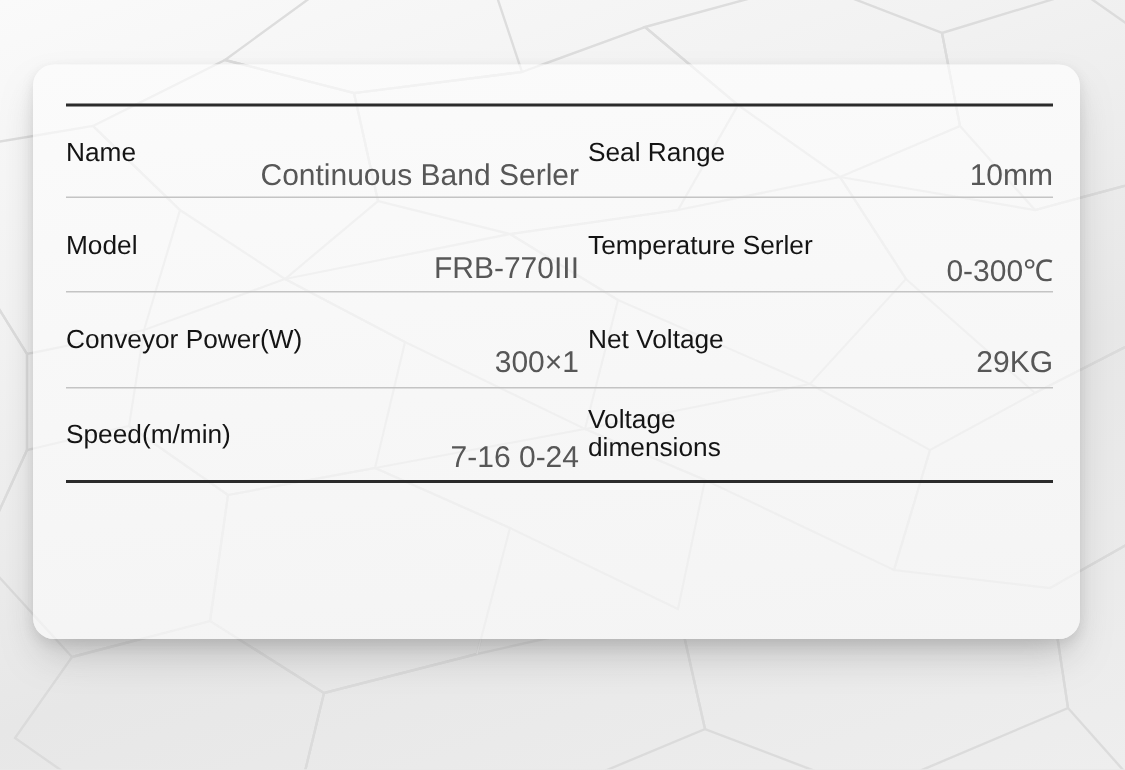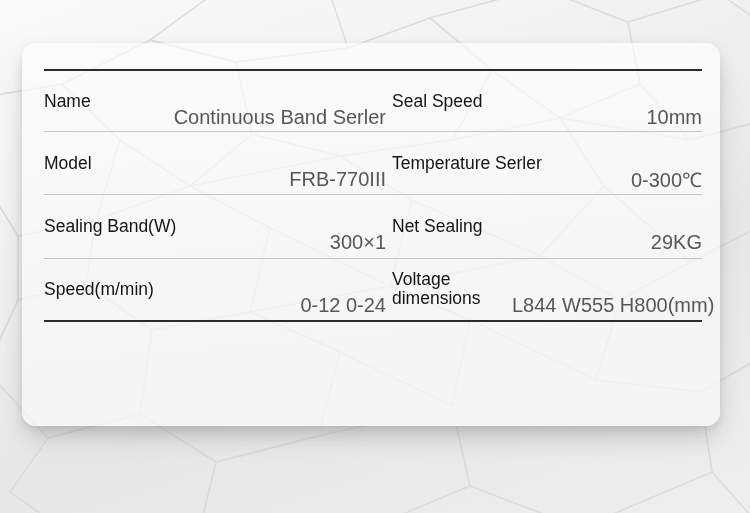--- a/index.html
+++ b/index.html
@@ -173,53 +173,52 @@
   </svg>
 
   <div id="spec-table">
 
     <div class="row first">
       <div class="half left">
         <span class="spec-label">Name</span>
         <span class="spec-value">Continuous Band Serler</span>
       </div>
       <div class="half right">
-        <span class="spec-label">Seal Speed</span>
+        <span class="spec-label">Seal Range</span>
         <span class="spec-value">10mm</span>
       </div>
     </div>
 
     <div class="row">
       <div class="half left">
         <span class="spec-label">Model</span>
         <span class="spec-value">FRB-770III</span>
       </div>
       <div class="half right">
         <span class="spec-label">Temperature Serler</span>
         <span class="spec-value">0-300℃</span>
       </div>
     </div>
 
 
     <div class="row">
       <div class="half left">
-        <span class="spec-label">Sealing Band(W)</span>
+        <span class="spec-label">Conveyor Power(W)</span>
         <span class="spec-value">300×1</span>
       </div>
       <div class="half right">
-        <span class="spec-label">Net Sealing</span>
+        <span class="spec-label">Net Voltage</span>
         <span class="spec-value">29KG</span>
       </div>
     </div>
 
     <div class="row last">
       <div class="half left">
         <span class="spec-label">Speed(m/min)</span>
-        <span class="spec-value">0-12 0-24</span>
+        <span class="spec-value">7-16 0-24</span>
       </div>
       <div class="half right">
         <span class="spec-label wrap">Voltage dimensions</span>
-        <span class="spec-value">L844  W555  H800(mm)</span>
       </div>
     </div>
 
   </div>
 </div>
 
 </body></html>

